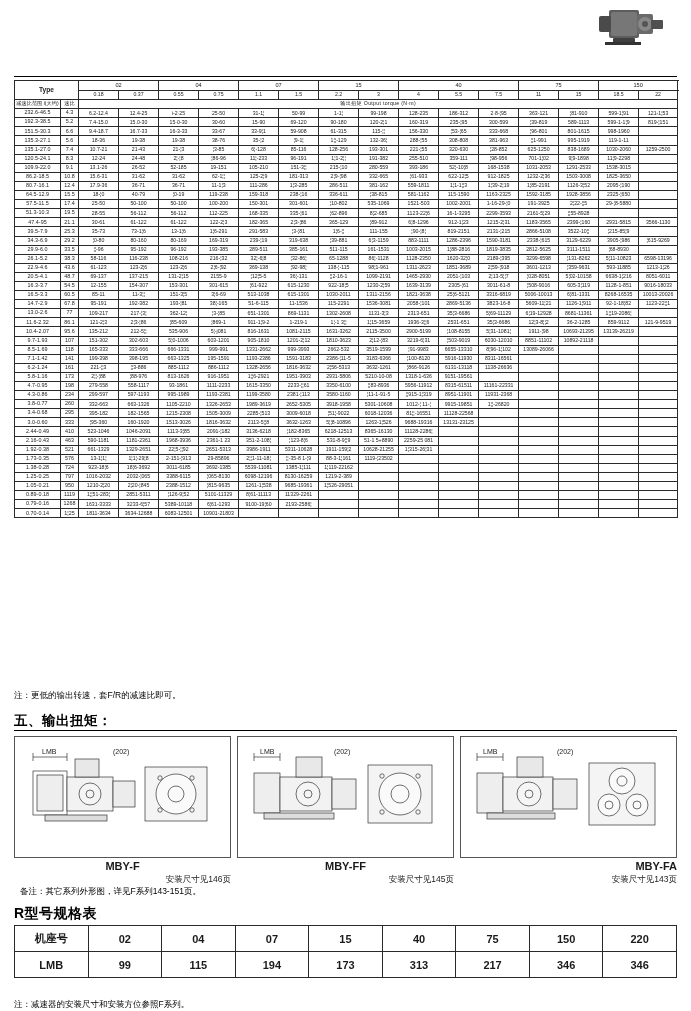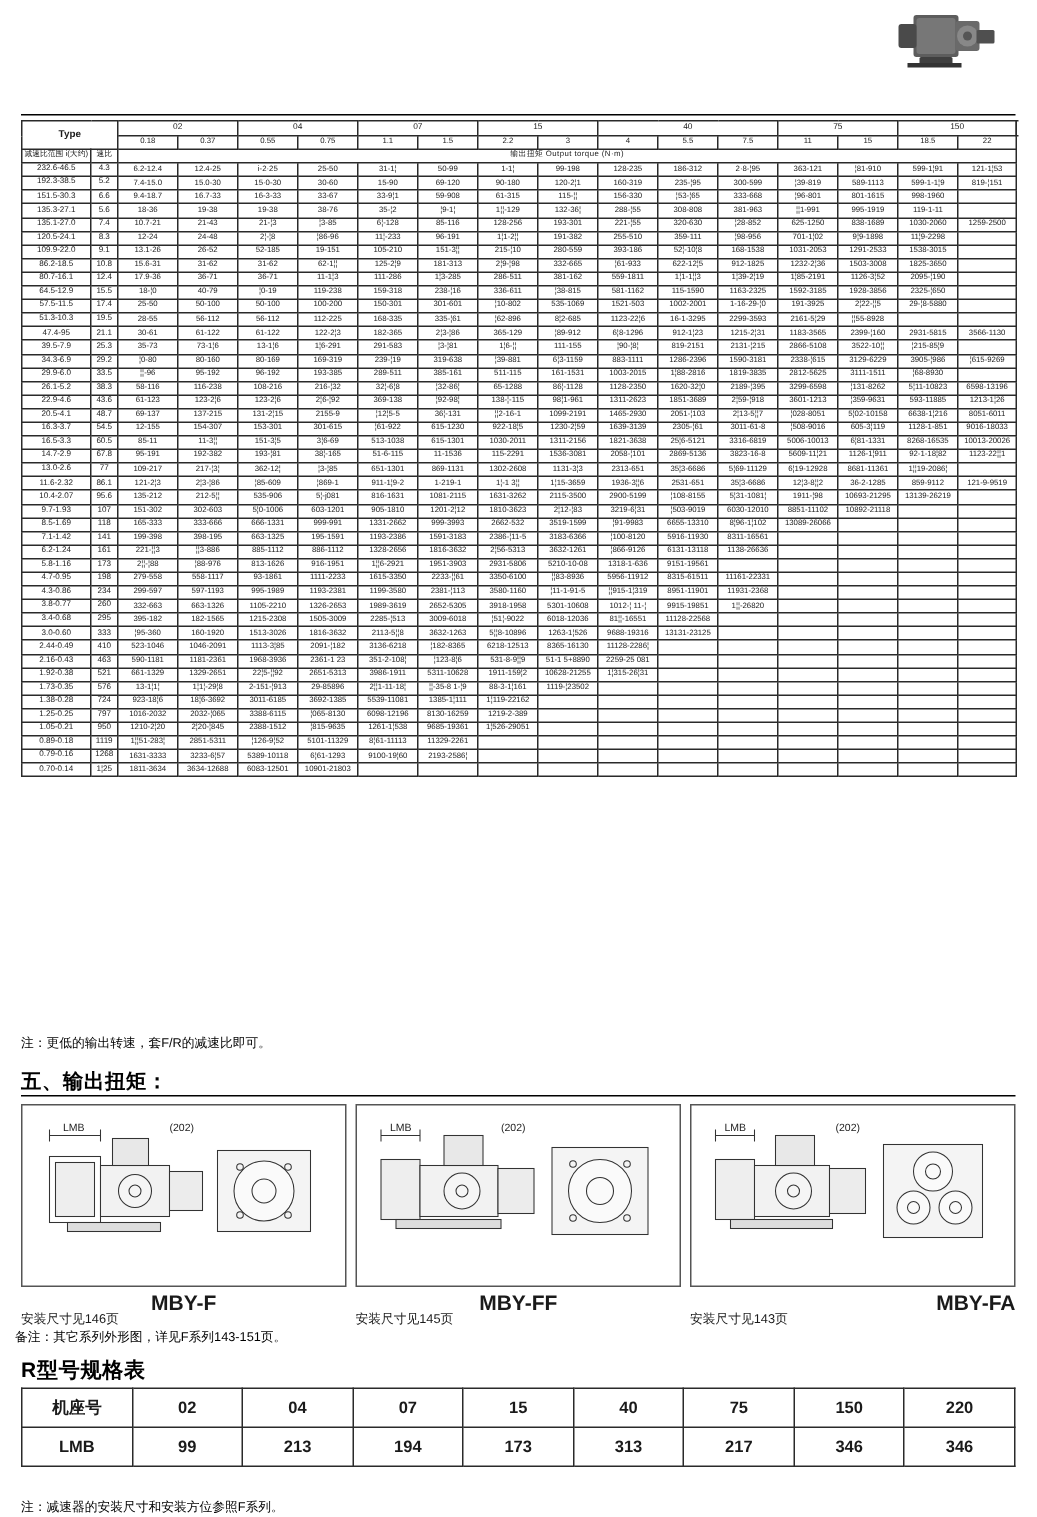--- a/index.html
+++ b/index.html
@@ -52,35 +52,35 @@
   table.spec .hdr-sm { font-size: 5.6px; height: 10px; }
   table.spec .lbl { font-size: 5.2px; }
   table.spec .ratio-col { font-size: 5.4px; }
   table.spec .first-col { font-size: 5.4px; }
   .torque-title { font-size: 7.5px; font-weight: bold; letter-spacing: .3px; }
 
   .note {
     position: absolute; font-size: 8.5px; color: #000;
   }
   #note4 { top: 690px; left: 14px; }
-  #note5 { top: 886px; left: 10px; }
+  #note5 { top: 886px; left: 20px; }
   #note6 { top: 1e3px; left: 14px; }
 
   
   .figs { position: absolute; top: 736px; left: 14px; width: 663px; height: 145px; display: flex; gap: 6px; }
   .figbox {
     width: 217px; height: 122px; border: 1px solid #555; background: #fff;
     position: relative;
   }
   .figcap {
     position: absolute; width: 217px; text-align: center;
-    font-size: 14px; font-weight: bold;
+    font-size: 11px; font-weight: bold;
   }
   .figsub {
-    position: absolute; width: 217px; text-align: left;
+    position: absolute; width: 217px; text-align: right;
     font-size: 8.5px;
   }
   .figcell { position: relative; width: 217px; }
 
   
   .lmb-wrap { position: absolute; top: 925px; left: 14px; width: 600px; border-radius: 20px; }
   table.lmb { border-collapse: collapse; width: 663px; table-layout: fixed; }
   table.lmb td {
     border: 1px solid #2a2a2a;
     text-align: center;
@@ -1139,21 +1139,21 @@
             <td>07</td>
             <td>15</td>
             <td>40</td>
             <td>75</td>
             <td>150</td>
             <td>220</td>
           </tr>
           <tr>
             <td class="first">LMB</td>
             <td>99</td>
-            <td>213</td>
+            <td>115</td>
             <td>194</td>
             <td>173</td>
             <td>313</td>
             <td>217</td>
             <td>346</td>
             <td>346</td>
           </tr>
         </tbody>
     </table>
   </div>

